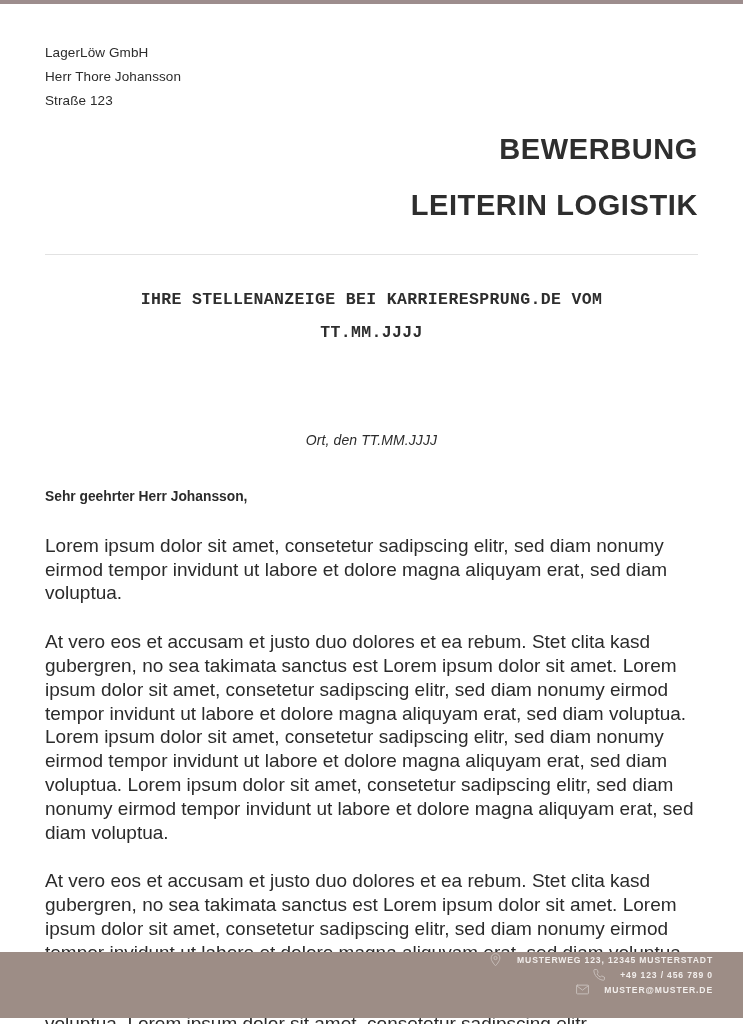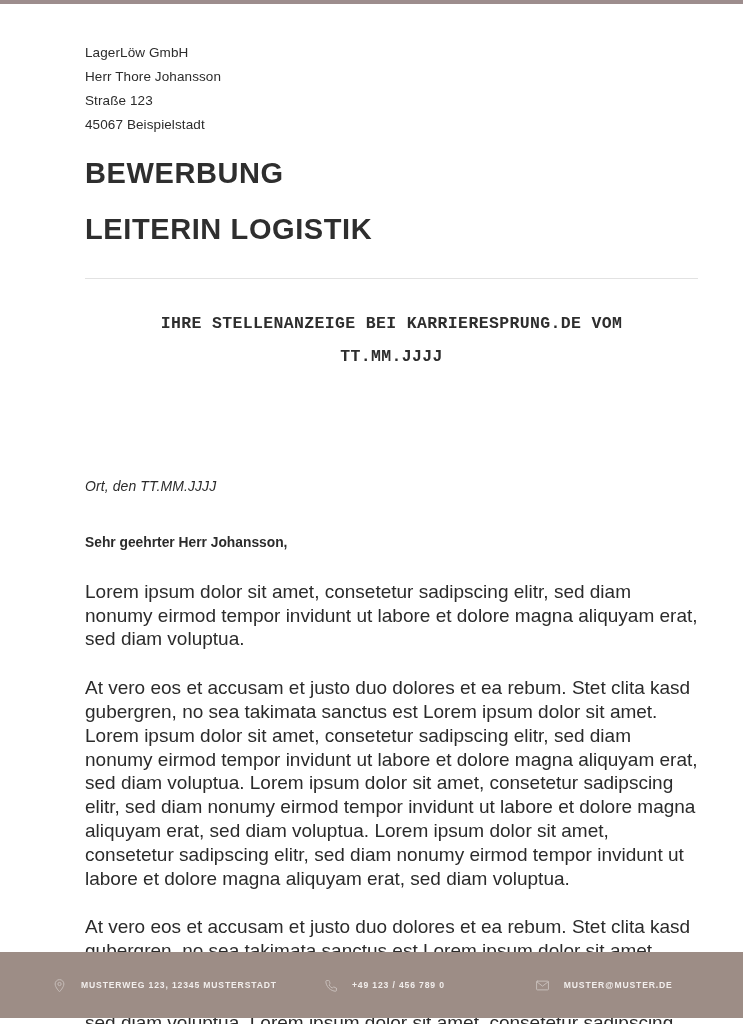--- a/index.html
+++ b/index.html
@@ -18,21 +18,20 @@
 
   
   .page {
     position: relative;
     width: 743px;
     height: 1024px;
     box-sizing: border-box;
     background: #ffffff;
     display: flex;
     flex-direction: column;
-    padding-left: 40px;
   }
   .top-rule {
     position: absolute;
     top: 0;
     left: 0;
     width: 743px;
     height: 4px;
     background: #9d8d8d;
   }
 
@@ -49,21 +48,21 @@
   .address-line {
     font-size: 13.5px;
     line-height: 24px;
     color: #2b2b2b;
     letter-spacing: 0.1px;
     white-space: nowrap;
   }
 
   
   .headline-block {
-    text-align: left;
+    text-align: right;
     margin-top: 22px;
   }
   .headline-main,
   .headline-sub {
     font-size: 29px;
     font-weight: bold;
     letter-spacing: 0.6px;
     color: #2e2e2e;
     line-height: 1.0;
   }
@@ -86,25 +85,25 @@
     font-size: 16.5px;
     font-weight: bold;
     letter-spacing: 0.35px;
     color: #2e2e2e;
     line-height: 33px;
     font-family: Liberation Mono, monospace;
   }
 
   
   .place-date {
-    text-align: left;
+    text-align: center;
     font-style: italic;
     font-size: 14px;
     color: #2b2b2b;
-    margin-top: 105px;
+    margin-top: 83px;
     letter-spacing: 0.1px;
   }
 
   
   .letter-body {
     margin-top: 37px;
   }
   .salutation {
     font-size: 13.8px;
     line-height: 23.8px;
@@ -121,24 +120,25 @@
 
   
   .footer-bar {
     position: absolute;
     left: 0;
     bottom: 6px;
     width: 743px;
     height: 66px;
     background: #9d8d86;
     display: flex;
-    align-items: center;
+    align-items: flex-end;
     box-sizing: border-box;
     padding-left: 52px;
     padding-right: 30px;
+    flex-direction: column;
   }
   .footer-item {
     display: flex;
     align-items: center;
     white-space: nowrap;
   }
   .footer-item.addr  { margin-right: 0; }
   .footer-item.phone { margin-left: 46px; }
   .footer-item.mail  { margin-left: 90px; }
 
@@ -170,21 +170,20 @@
 <div class="page">
 
   <div class="top-rule"></div>
 
   <div class="content">
 
     <div class="address-block">
       <div class="address-line">LagerLöw GmbH</div>
       <div class="address-line">Herr Thore Johansson</div>
       <div class="address-line">Straße 123</div>
-      <div class="address-line">45067 Beispielstadt</div>
     </div>
 
     <div class="headline-block">
       <div class="headline-main">BEWERBUNG</div>
       <div class="headline-sub">LEITERIN LOGISTIK</div>
     </div>
 
     <div class="divider"></div>
 
     <div class="subject-block">

